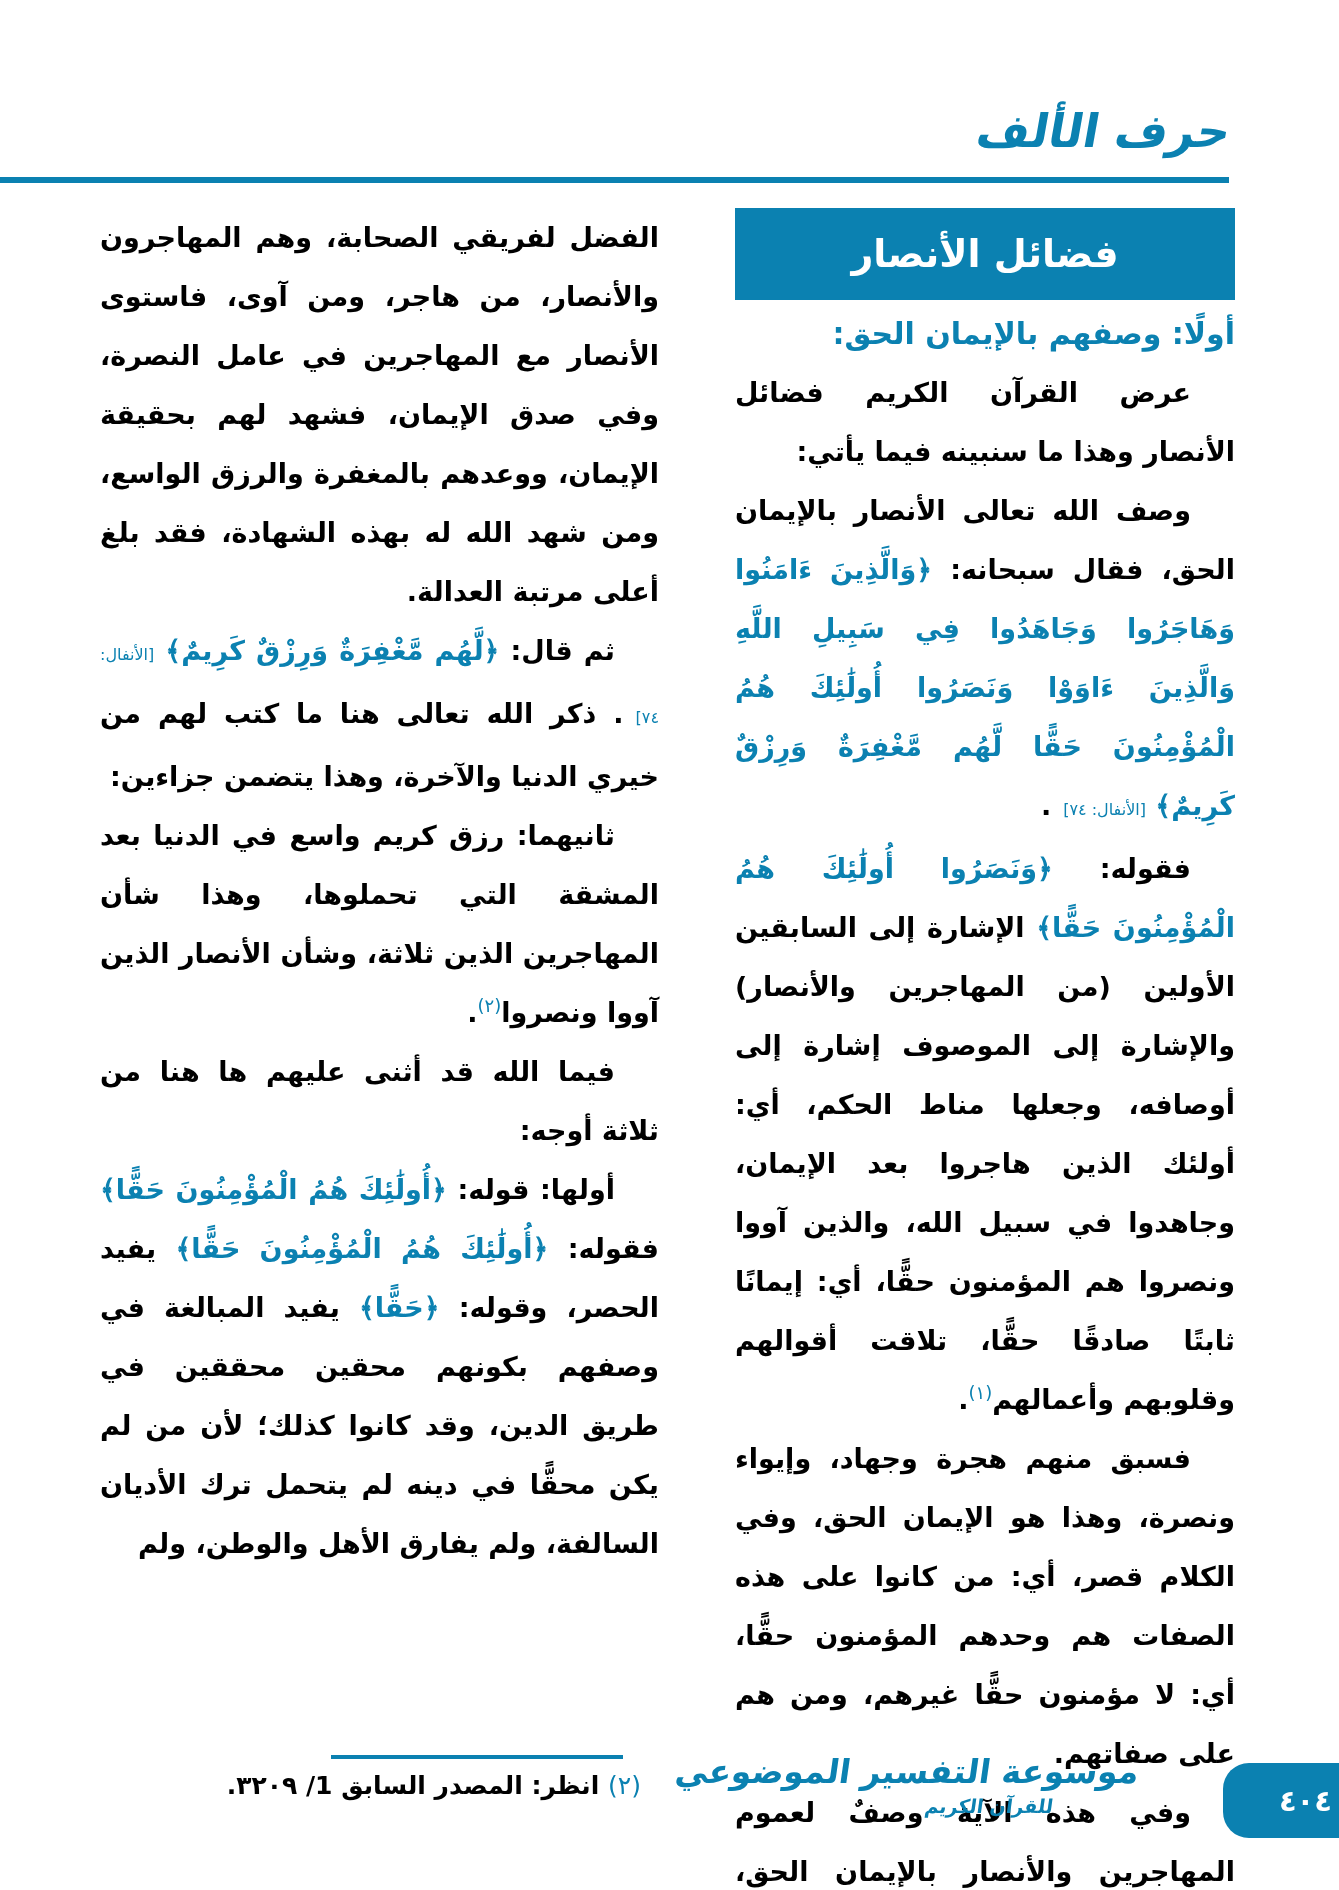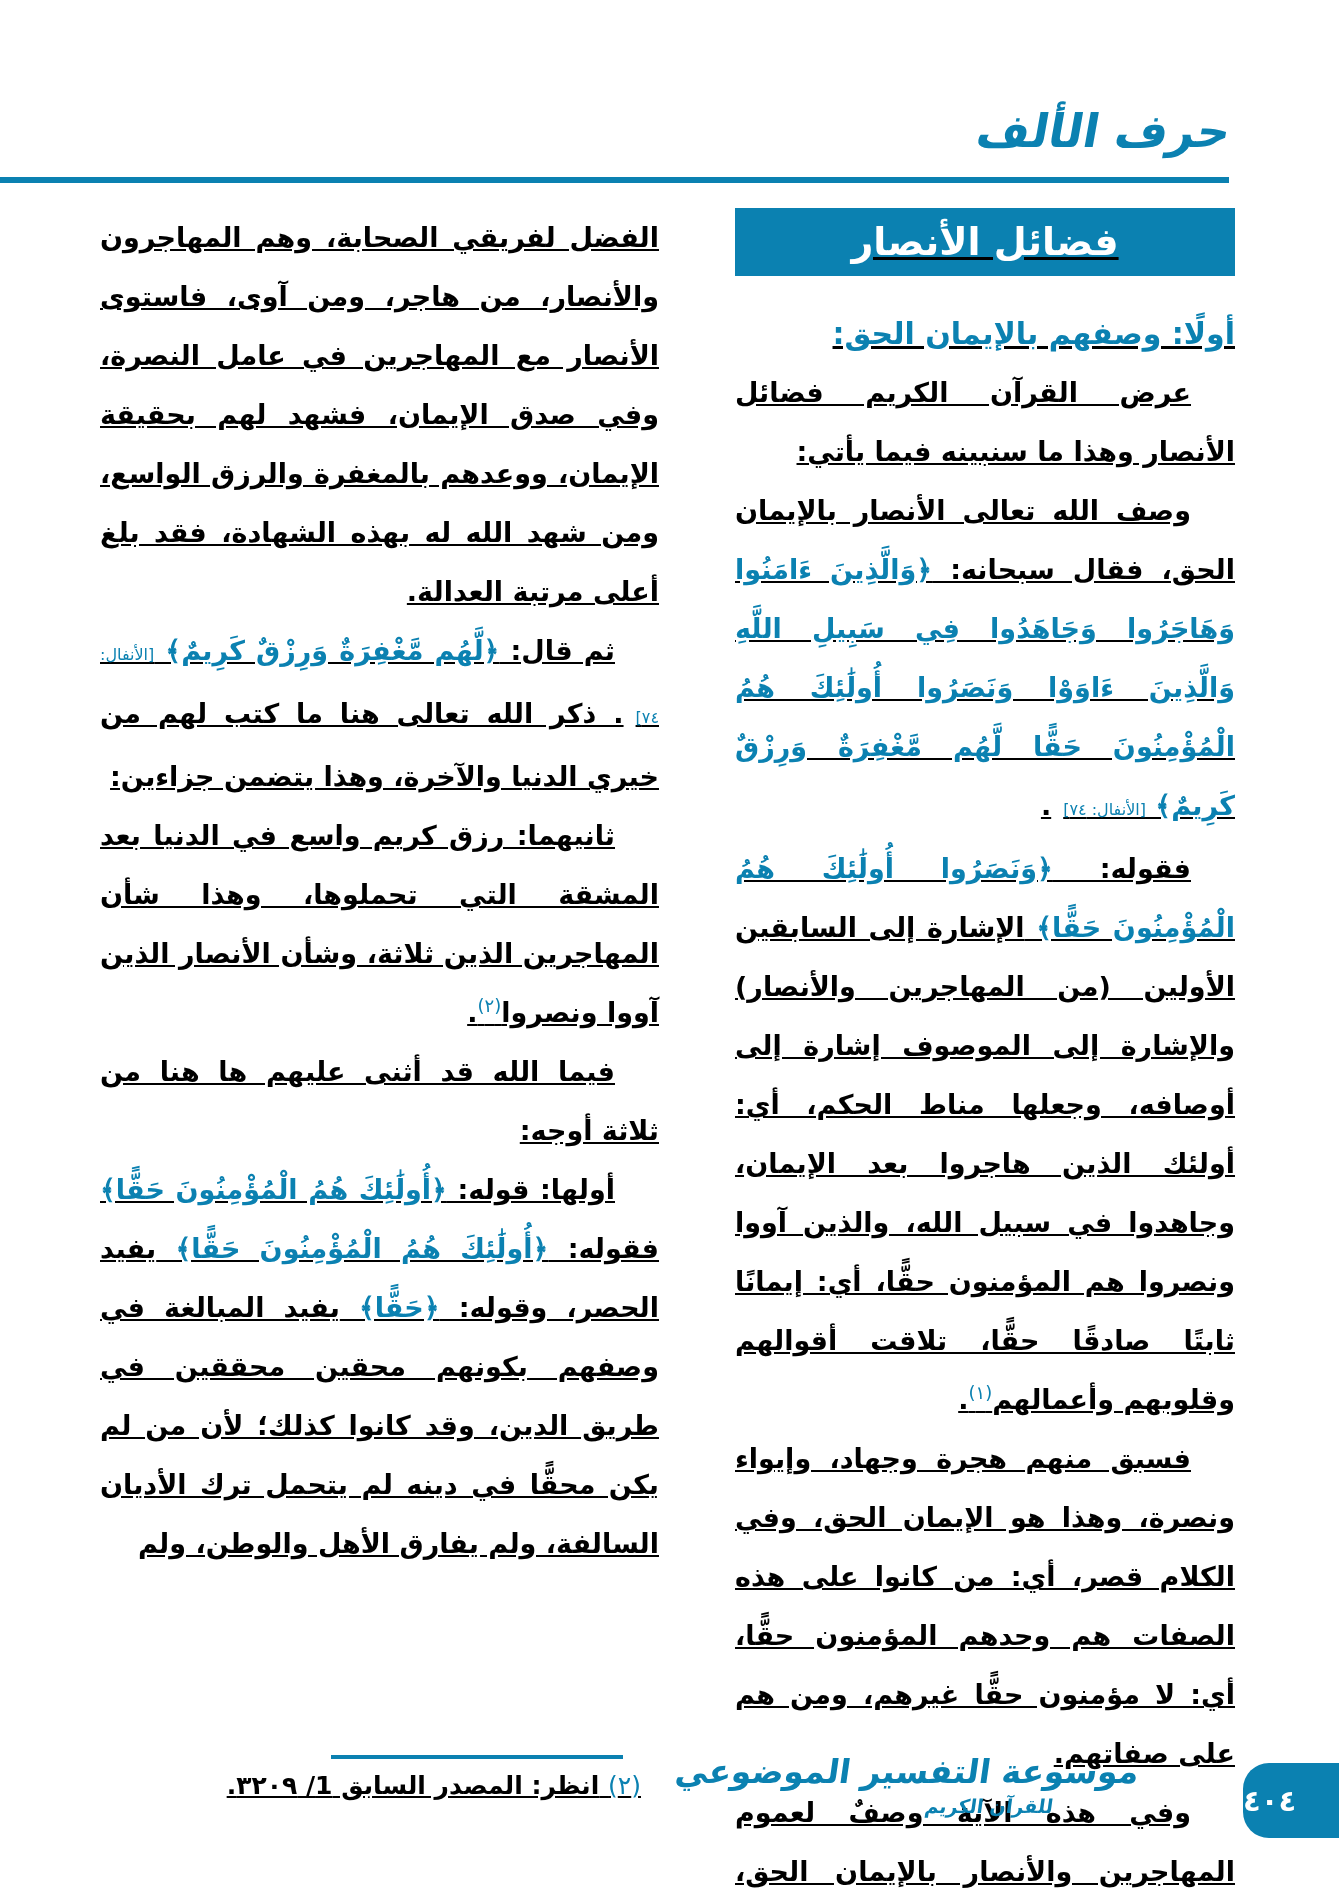--- a/index.html
+++ b/index.html
@@ -23,28 +23,28 @@
   }
   .header-rule{
     position:absolute;top:177px;left:0;right:110px;height:6px;
     background:var(--accent);
   }
   
   .content{
     position:absolute;top:208px;right:104px;left:100px;
     display:flex;gap:76px;
   }
-  .col{display:flex;flex-direction:column;height:1592px;text-decoration:underline;}
+  .col{display:flex;flex-direction:column;height:1592px;}
   .col-main{width:500px;flex:none;}
   .col-side{flex:1;}
   .section-box{
     background:var(--accent);
-    height:68px;flex:none;
+    height:92px;flex:none;
     display:flex;align-items:center;justify-content:center;
-    margin-bottom:28px;
+    margin-bottom:4px;
   }
   .section-box span{color:#ffffff;font-size:38px;font-weight:bold;}
   .para{
     margin:0;
     font-size:27px;line-height:59px;
     font-weight:bold;color:#000;
     text-align:justify;
   }
   .para.indent{text-indent:44px;}
   .para.heading{color:var(--accent);font-size:30px;}
@@ -63,24 +63,24 @@
     text-align:center;color:var(--accent);
   }
   .logo-line1{
     font-size:33px;font-weight:bold;
     transform:skewX(-8deg);
     white-space:nowrap;
   }
   .logo-line2{font-size:19px;font-weight:bold;margin-top:4px;transform:skewX(-8deg);}
   .page-badge{
     position:absolute;top:1763px;right:0;
-    width:96px;height:75px;
+    width:116px;height:75px;
     background:var(--accent);
     border-radius:26px 0 0 26px;
-    display:flex;align-items:center;justify-content:flex-end;
+    display:flex;align-items:center;justify-content:flex-start;
   }
   .page-badge span{color:#ffffff;font-size:29px;font-weight:bold;letter-spacing:7px;padding-right:7px;}
 </style>
 </head>
 <body>
 
 <div class="page" style="--accent: #0b81b1;">
 
   <div class="header-title">حرف الألف</div>
   <div class="header-rule"></div>

